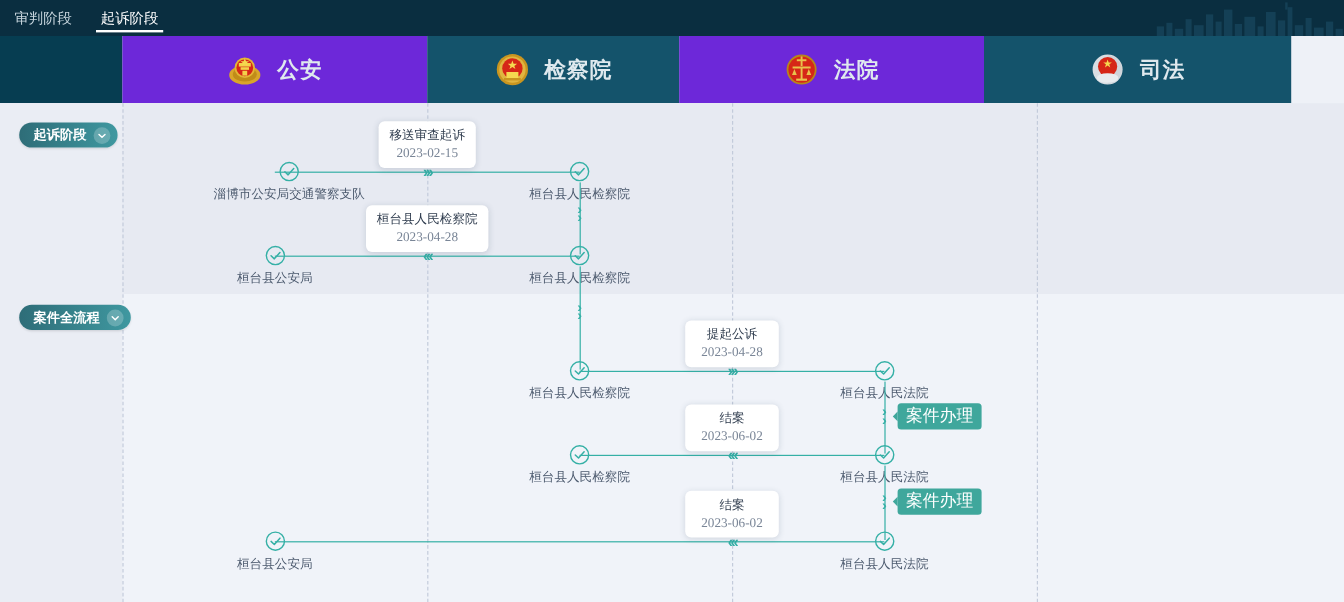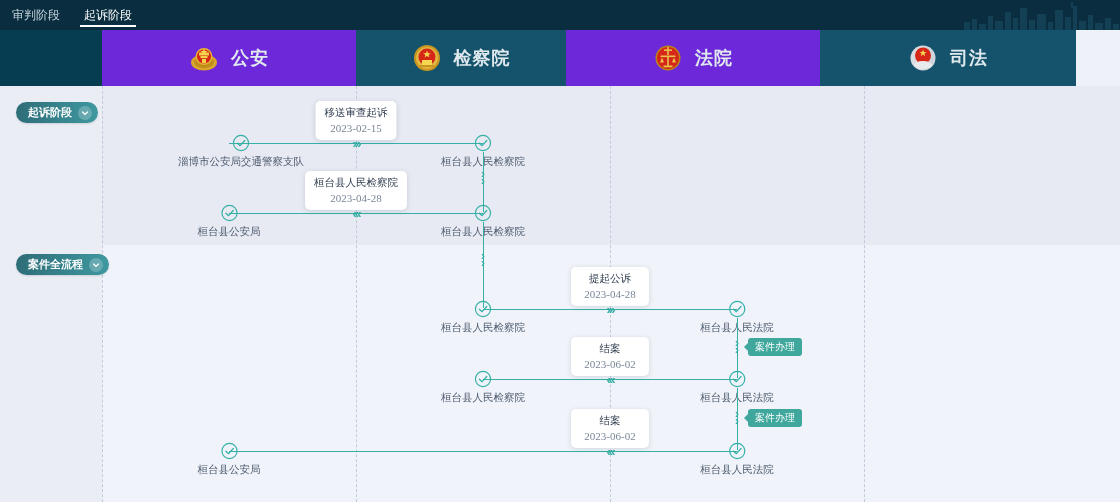--- a/index.html
+++ b/index.html
@@ -121,21 +121,21 @@
     text-align: center; cursor: pointer;
   }
   .card-title { font-size: 10.5px; color: #2f3c4e; white-space: nowrap; }
   .card-date  { font-size: 11px; color: #7a8697; margin-top: 2px;
                 font-family: Liberation Serif, serif; }
 
   
   .tag {
     position: absolute; transform: translate(0, -50%);
     padding: 2px 7px; border-radius: 3px;
-    background: #3fa79c; color: #ffffff; font-size: 10px;
+    background: #3fa79c; color: #ffffff; font-size: 14px;
     white-space: nowrap; cursor: pointer; text-align: center;
   }
   .tag::before {
     content: ""; position: absolute; left: -4px; top: 50%;
     transform: translateY(-50%);
     border-top: 4px solid transparent; border-bottom: 4px solid transparent;
     border-right: 4px solid #3fa79c;
   }
 </style>
 </head>

